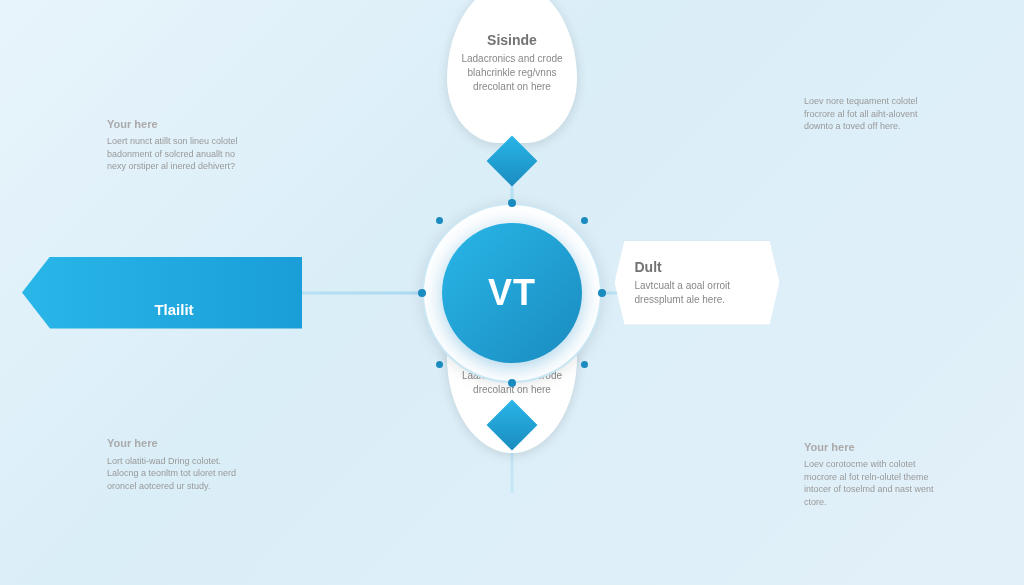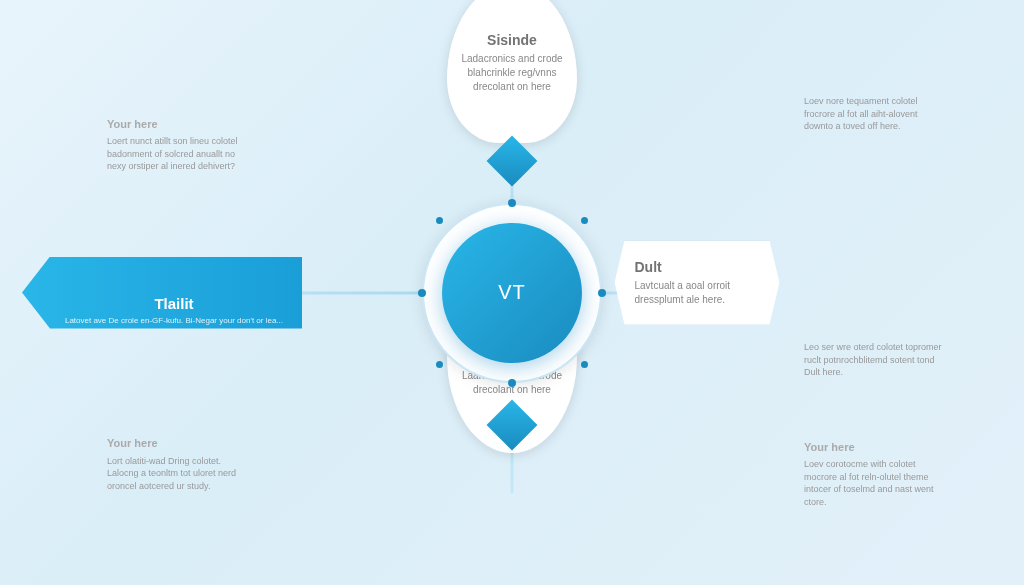--- a/index.html
+++ b/index.html
@@ -32,22 +32,22 @@
       border-radius: 50%;
       background: linear-gradient(135deg, #29b6e8, #1a8bbf);
       display: flex;
       align-items: center;
       justify-content: center;
       z-index: 10;
       box-shadow: 0 4px 20px rgba(30,140,200,0.4);
     }
     .center-circle-text {
       color: white;
-      font-size: 20px;
-      font-weight: 400;
+      font-size: 36px;
+      font-weight: 700;
       letter-spacing: 1px;
       text-align: right;
     }
 
     
     .orbit-ring {
       position: absolute;
       top: 50%;
       left: 50%;
       transform: translate(-50%, -50%);
@@ -208,21 +208,20 @@
     <div class="petal-text">Ladacronics and crode blahcrinkle reg/vnns drecolant on here</div>
   </div>
 
   <div class="petal petal-bottom" style="z-index:6;">
     <div class="petal-title">Wersort</div>
     <div class="petal-text">Laahurance and crode drecolant on here</div>
   </div>
 
   <div style="position:absolute;top:50%;left:50%;transform:translate(-50%,-50%);margin-left:-350px;width:280px;height:72px;background:linear-gradient(90deg,#29b6e8,#1a9ed8);clip-path:polygon(0 50%, 28px 0, 100% 0, 100% 100%, 28px 100%);display:flex;flex-direction:column;align-items:center;justify-content:center;padding-left:36px;padding-right:12px;z-index:8;">
     <div class="left-label-title">Tlailit</div>
-    <div class="left-label-text">Latovet ave De crole en-GF-kufu. Bi-Negar your don't or lea...</div>
   </div>
 
   <div class="right-hex">
     <div class="petal-title">Dult</div>
     <div class="petal-text">Lavtcualt a aoal orroit dressplumt ale here.</div>
   </div>
 
   <div class="center-circle">
     <span class="center-circle-text">VT</span>
   </div>
@@ -240,17 +239,14 @@
   <div class="annotation" style="top:12%;right:2%;">
     <div>Loev nore tequament colotel frocrore al fot all aiht-alovent downto a toved off here.</div>
   </div>
 
 
   <div class="annotation" style="bottom:10%;right:2%;">
     <div class="annotation-title">Your here</div>
     <div>Loev corotocme with colotet mocrore al fot reln-olutel theme intocer of toselmd and nast went ctore.</div>
   </div>
 
-  <div class="annotation" style="bottom:34%;right:2%;">
-    <div>Leo ser wre oterd colotet topromer ruclt potnrochblitemd sotent tond Dult here.</div>
-  </div>
 
 </div>
 
 </body></html>

